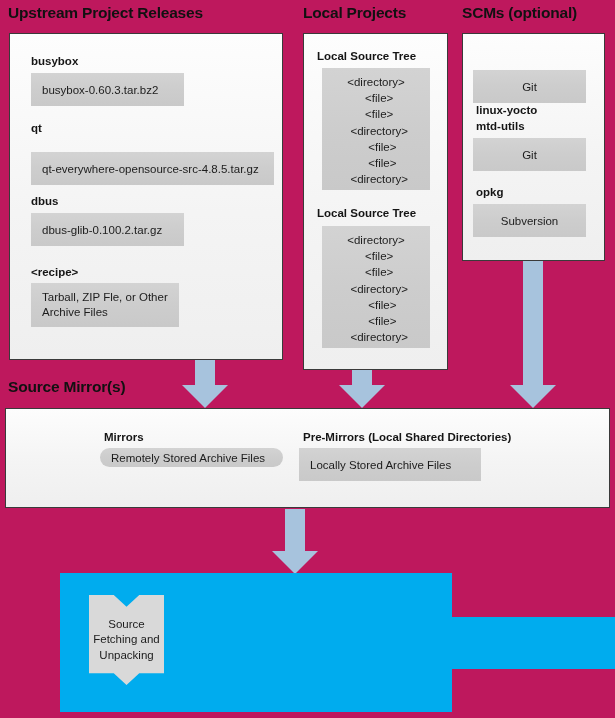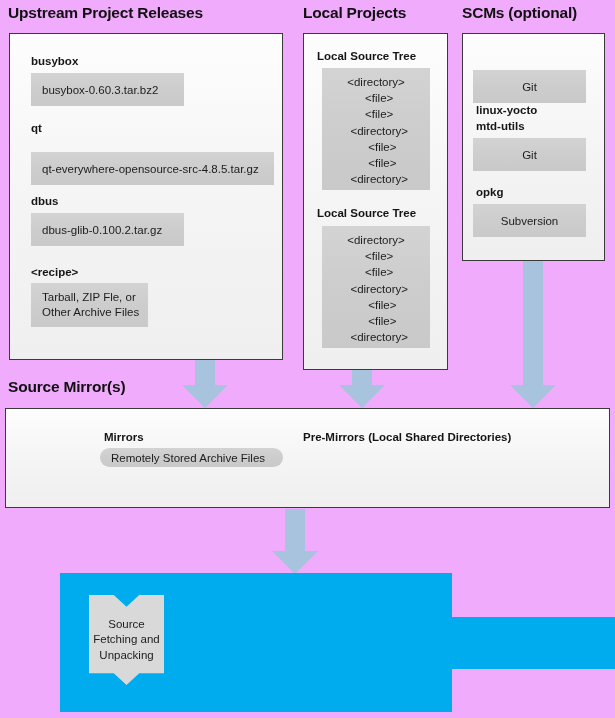--- a/index.html
+++ b/index.html
@@ -10,21 +10,21 @@
   body {
     font-family: "Liberation Sans", sans-serif;
     color: #1a1a1a;
     -webkit-font-smoothing: antialiased;
   }
   #canvas {
     position: relative;
     width: 615px;
     height: 718px;
     overflow: hidden;
-    background: #f0abfc;
+    background: #be185d;
   }
 
   
   .section-title {
     position: absolute;
     font-size: 15.5px;
     font-weight: bold;
     color: #111111;
     letter-spacing: -0.2px;
     white-space: nowrap;
@@ -142,21 +142,21 @@
   <div class="grp-label" style="left:31px; top:55px;">busybox</div>
   <div class="chip" style="left:31px; top:73px; width:153px; height:33px;">busybox-0.60.3.tar.bz2</div>
 
   <div class="grp-label" style="left:31px; top:122px;">qt</div>
   <div class="chip" style="left:31px; top:140px; width:243px; height:33px;margin-top:12px;">qt-everywhere-opensource-src-4.8.5.tar.gz</div>
 
   <div class="grp-label" style="left:31px; top:195px;">dbus</div>
   <div class="chip" style="left:31px; top:213px; width:153px; height:33px;">dbus-glib-0.100.2.tar.gz</div>
 
   <div class="grp-label" style="left:31px; top:266px;">&lt;recipe&gt;</div>
-  <div class="chip multiline" style="left:31px; top:283px; width:117px; height:44px;">
+  <div class="chip multiline" style="left:31px; top:283px; width:148px; height:44px;">
     <span class="pline">Tarball, ZIP Fle, or</span>
     <span class="pline">Other Archive Files</span>
   </div>
 
   <div class="section-title" style="left:303px; top:4px;">Local Projects</div>
 
   <div class="panel" style="left:303px; top:33px; width:145px; height:337px;">
   </div>
 
   <div class="grp-label" style="left:317px; top:50px;">Local Source Tree</div>
@@ -212,20 +212,21 @@
 
   <div class="section-title" style="left:8px; top:378px;">Source Mirror(s)</div>
 
   <div class="panel" style="left:5px; top:408px; width:605px; height:100px;">
   </div>
 
   <div class="grp-label" style="left:104px; top:431px;">Mirrors</div>
   <div class="chip" style="left:100px; top:448px; width:183px; height:19px;border-radius:10px;">Remotely Stored Archive Files</div>
 
   <div class="grp-label" style="left:303px; top:431px;">Pre-Mirrors (Local Shared Directories)</div>
+  <div class="chip" style="left:299px; top:448px; width:182px; height:33px;">Locally Stored Archive Files</div>
 
   <div class="arrow" style="left:272px; top:509px; width:46px; height:65px;">
     <div class="shaft" style="width:20px; height:43px;"></div>
     <div class="head"></div>
   </div>
 
   <div class="section-title" style="left:69px; top:549px;margin-top:29px;">BitBake</div>
 
   <div class="bitbake-shape" style="left:60px; top:573px; width:392px; height:139px;"></div>
   <div class="bitbake-shape" style="left:450px; top:617px; width:165px; height:52px;"></div>

